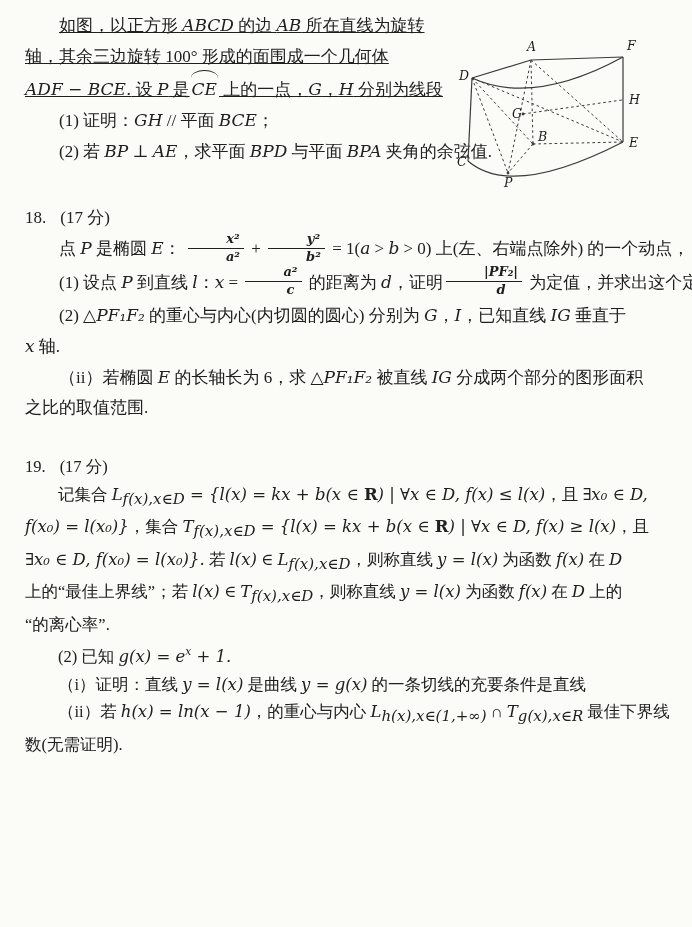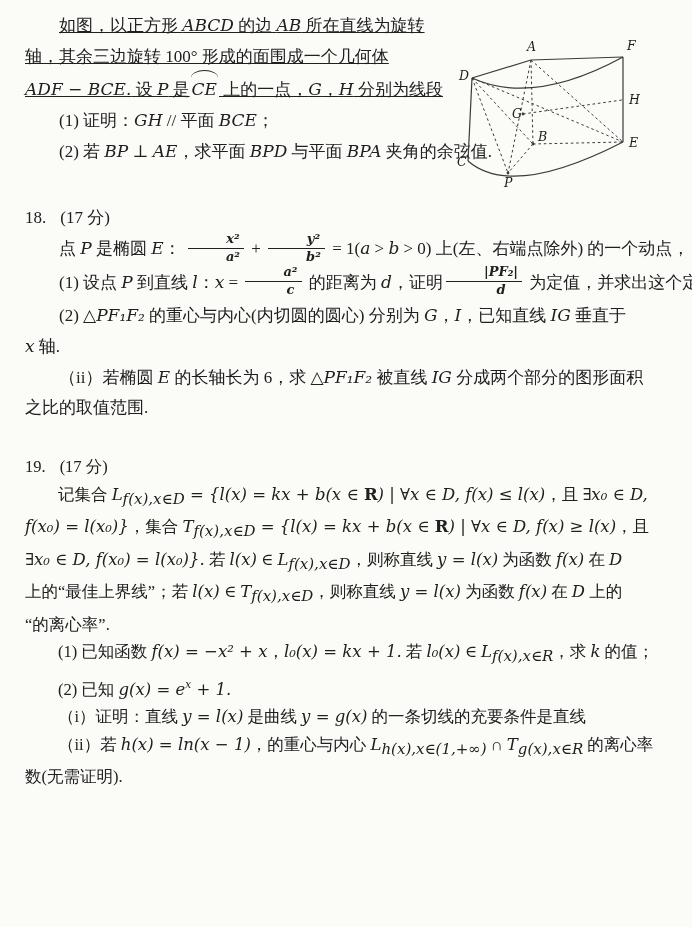--- a/index.html
+++ b/index.html
@@ -93,21 +93,20 @@
   </section>
 
   <section id="p19">
     <p class="ln head"><span class="num tx">19.</span><span class="tx">(17 分)</span></p>
     <div>
         <p class="ln ind"><span class="tx">记集合 </span><span class="mx">L</span><span class="sb">f(x),x∈D</span><span class="mx"> = {l(x) = kx + b(x ∈ </span><span class="bx">R</span><span class="mx">) | ∀x ∈ D, f(x) ≤ l(x)</span><span class="tx">，且 </span><span class="mx">∃x₀ ∈ D,</span></p>
         <p class="ln"><span class="mx">f(x₀) = l(x₀)}</span><span class="tx">，集合 </span><span class="mx">T</span><span class="sb">f(x),x∈D</span><span class="mx"> = {l(x) = kx + b(x ∈ </span><span class="bx">R</span><span class="mx">) | ∀x ∈ D, f(x) ≥ l(x)</span><span class="tx">，且</span></p>
         <p class="ln"><span class="mx">∃x₀ ∈ D, f(x₀) = l(x₀)}.</span><span class="tx">  若 </span><span class="mx">l(x)</span><span class="tx"> ∈ </span><span class="mx">L</span><span class="sb">f(x),x∈D</span><span class="tx">，则称直线 </span><span class="mx">y = l(x)</span><span class="tx"> 为函数 </span><span class="mx">f(x)</span><span class="tx"> 在 </span><span class="mx">D</span></p>
         <p class="ln"><span class="tx">上的“最佳上界线”；若 </span><span class="mx">l(x)</span><span class="tx"> ∈ </span><span class="mx">T</span><span class="sb">f(x),x∈D</span><span class="tx">，则称直线 </span><span class="mx">y = l(x)</span><span class="tx"> 为函数 </span><span class="mx">f(x)</span><span class="tx"> 在 </span><span class="mx">D</span><span class="tx"> 上的</span></p>
         <p class="ln"><span class="tx">“的离心率”.</span></p>
-        <p class="ln ind"><span class="tx">(1) 已知函数 </span><span class="mx">f(x) = −x² + x</span><span class="tx">，</span><span class="mx">l₀(x) = kx + 1.</span><span class="tx"> 若 </span><span class="mx">l₀(x)</span><span class="tx"> ∈ </span><span class="mx">L</span><span class="sb">f(x),x∈R</span><span class="tx">，求 </span><span class="mx">k</span><span class="tx"> 的值；</span></p>
         <p class="ln ind"><span class="tx">(2) 已知 </span><span class="mx">g(x) = e</span><span class="sp">x</span><span class="mx"> + 1.</span></p>
         <p class="ln ind"><span class="tx">（i）证明：直线 </span><span class="mx">y = l(x)</span><span class="tx"> 是曲线 </span><span class="mx">y = g(x)</span><span class="tx"> 的一条切线的充要条件是直线</span></p>
-        <p class="ln ind"><span class="tx">（ii）若 </span><span class="mx">h(x) = ln(x − 1)</span><span class="tx">，的重心与内心 </span><span class="mx">L</span><span class="sb">h(x),x∈(1,+∞)</span><span class="tx"> ∩ </span><span class="mx">T</span><span class="sb">g(x),x∈R</span><span class="tx"> 的离心率</span></p>
+        <p class="ln ind"><span class="tx">（ii）若 </span><span class="mx">h(x) = ln(x − 1)</span><span class="tx">，的重心与内心 </span><span class="mx">L</span><span class="sb">h(x),x∈(1,+∞)</span><span class="tx"> ∩ </span><span class="mx">T</span><span class="sb">g(x),x∈R</span><span class="tx"> 最佳下界线</span></p>
         <p class="ln"><span class="tx">数(无需证明).</span></p>
       </div>
   </section>
 
 </div>
 
 </body></html>

